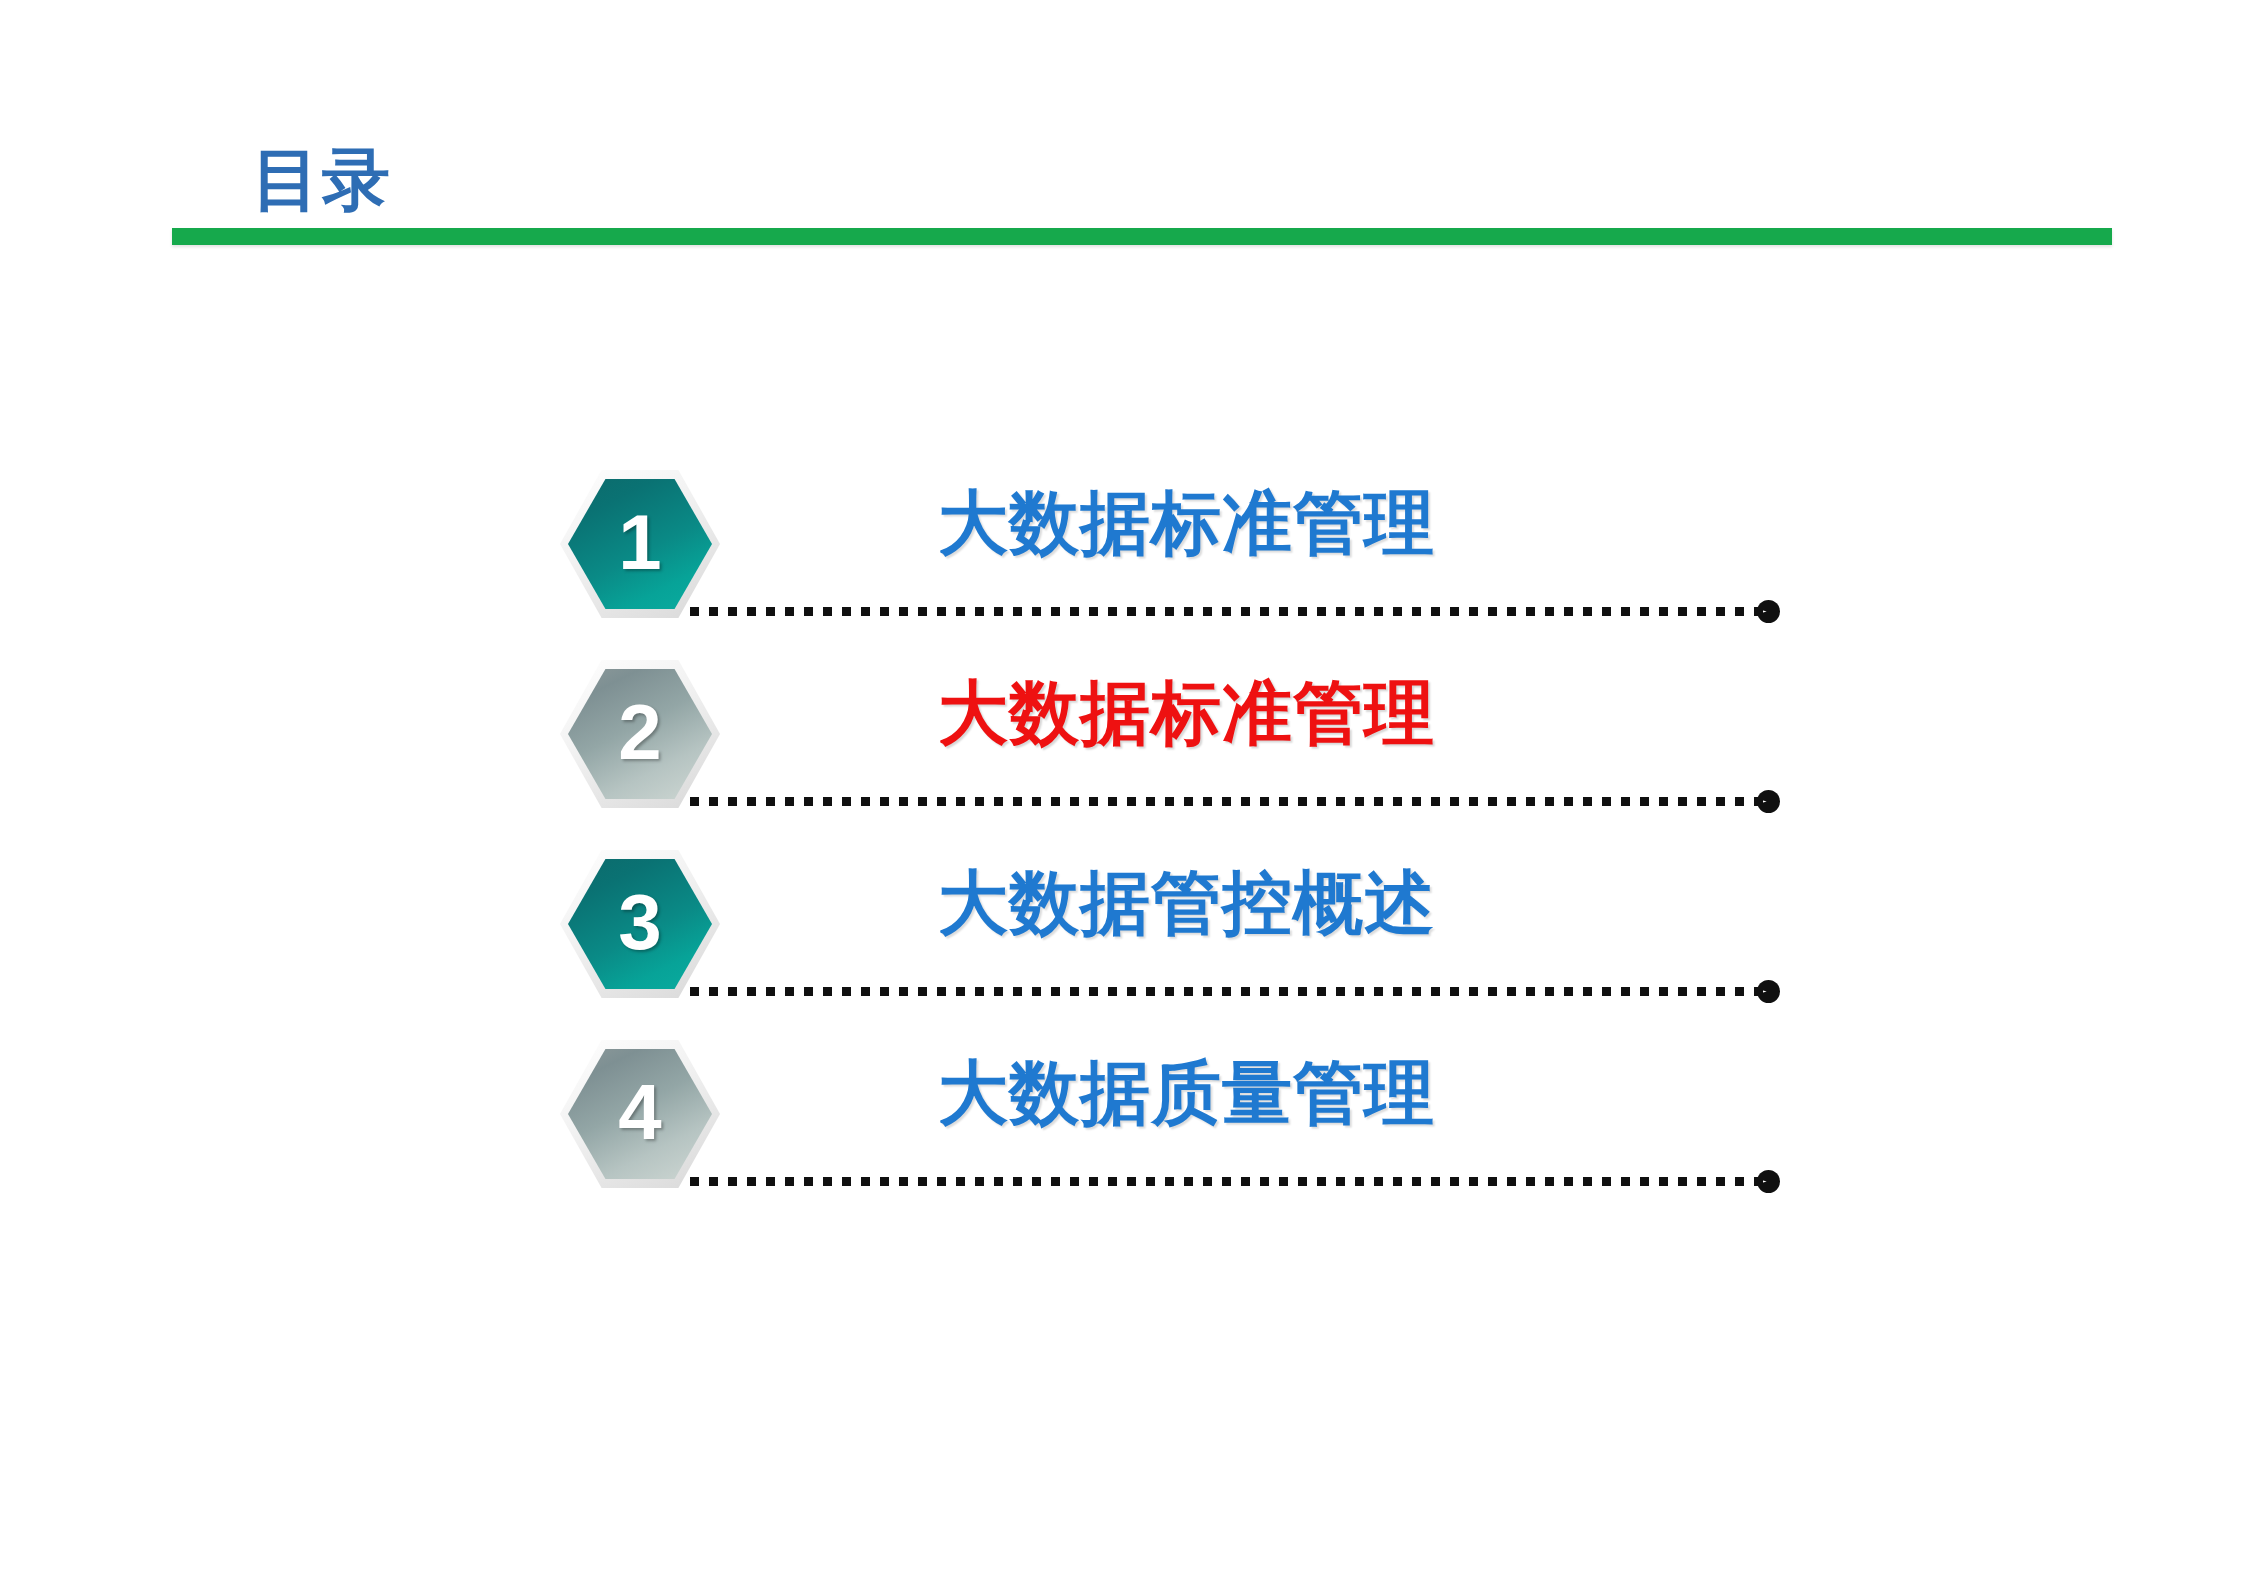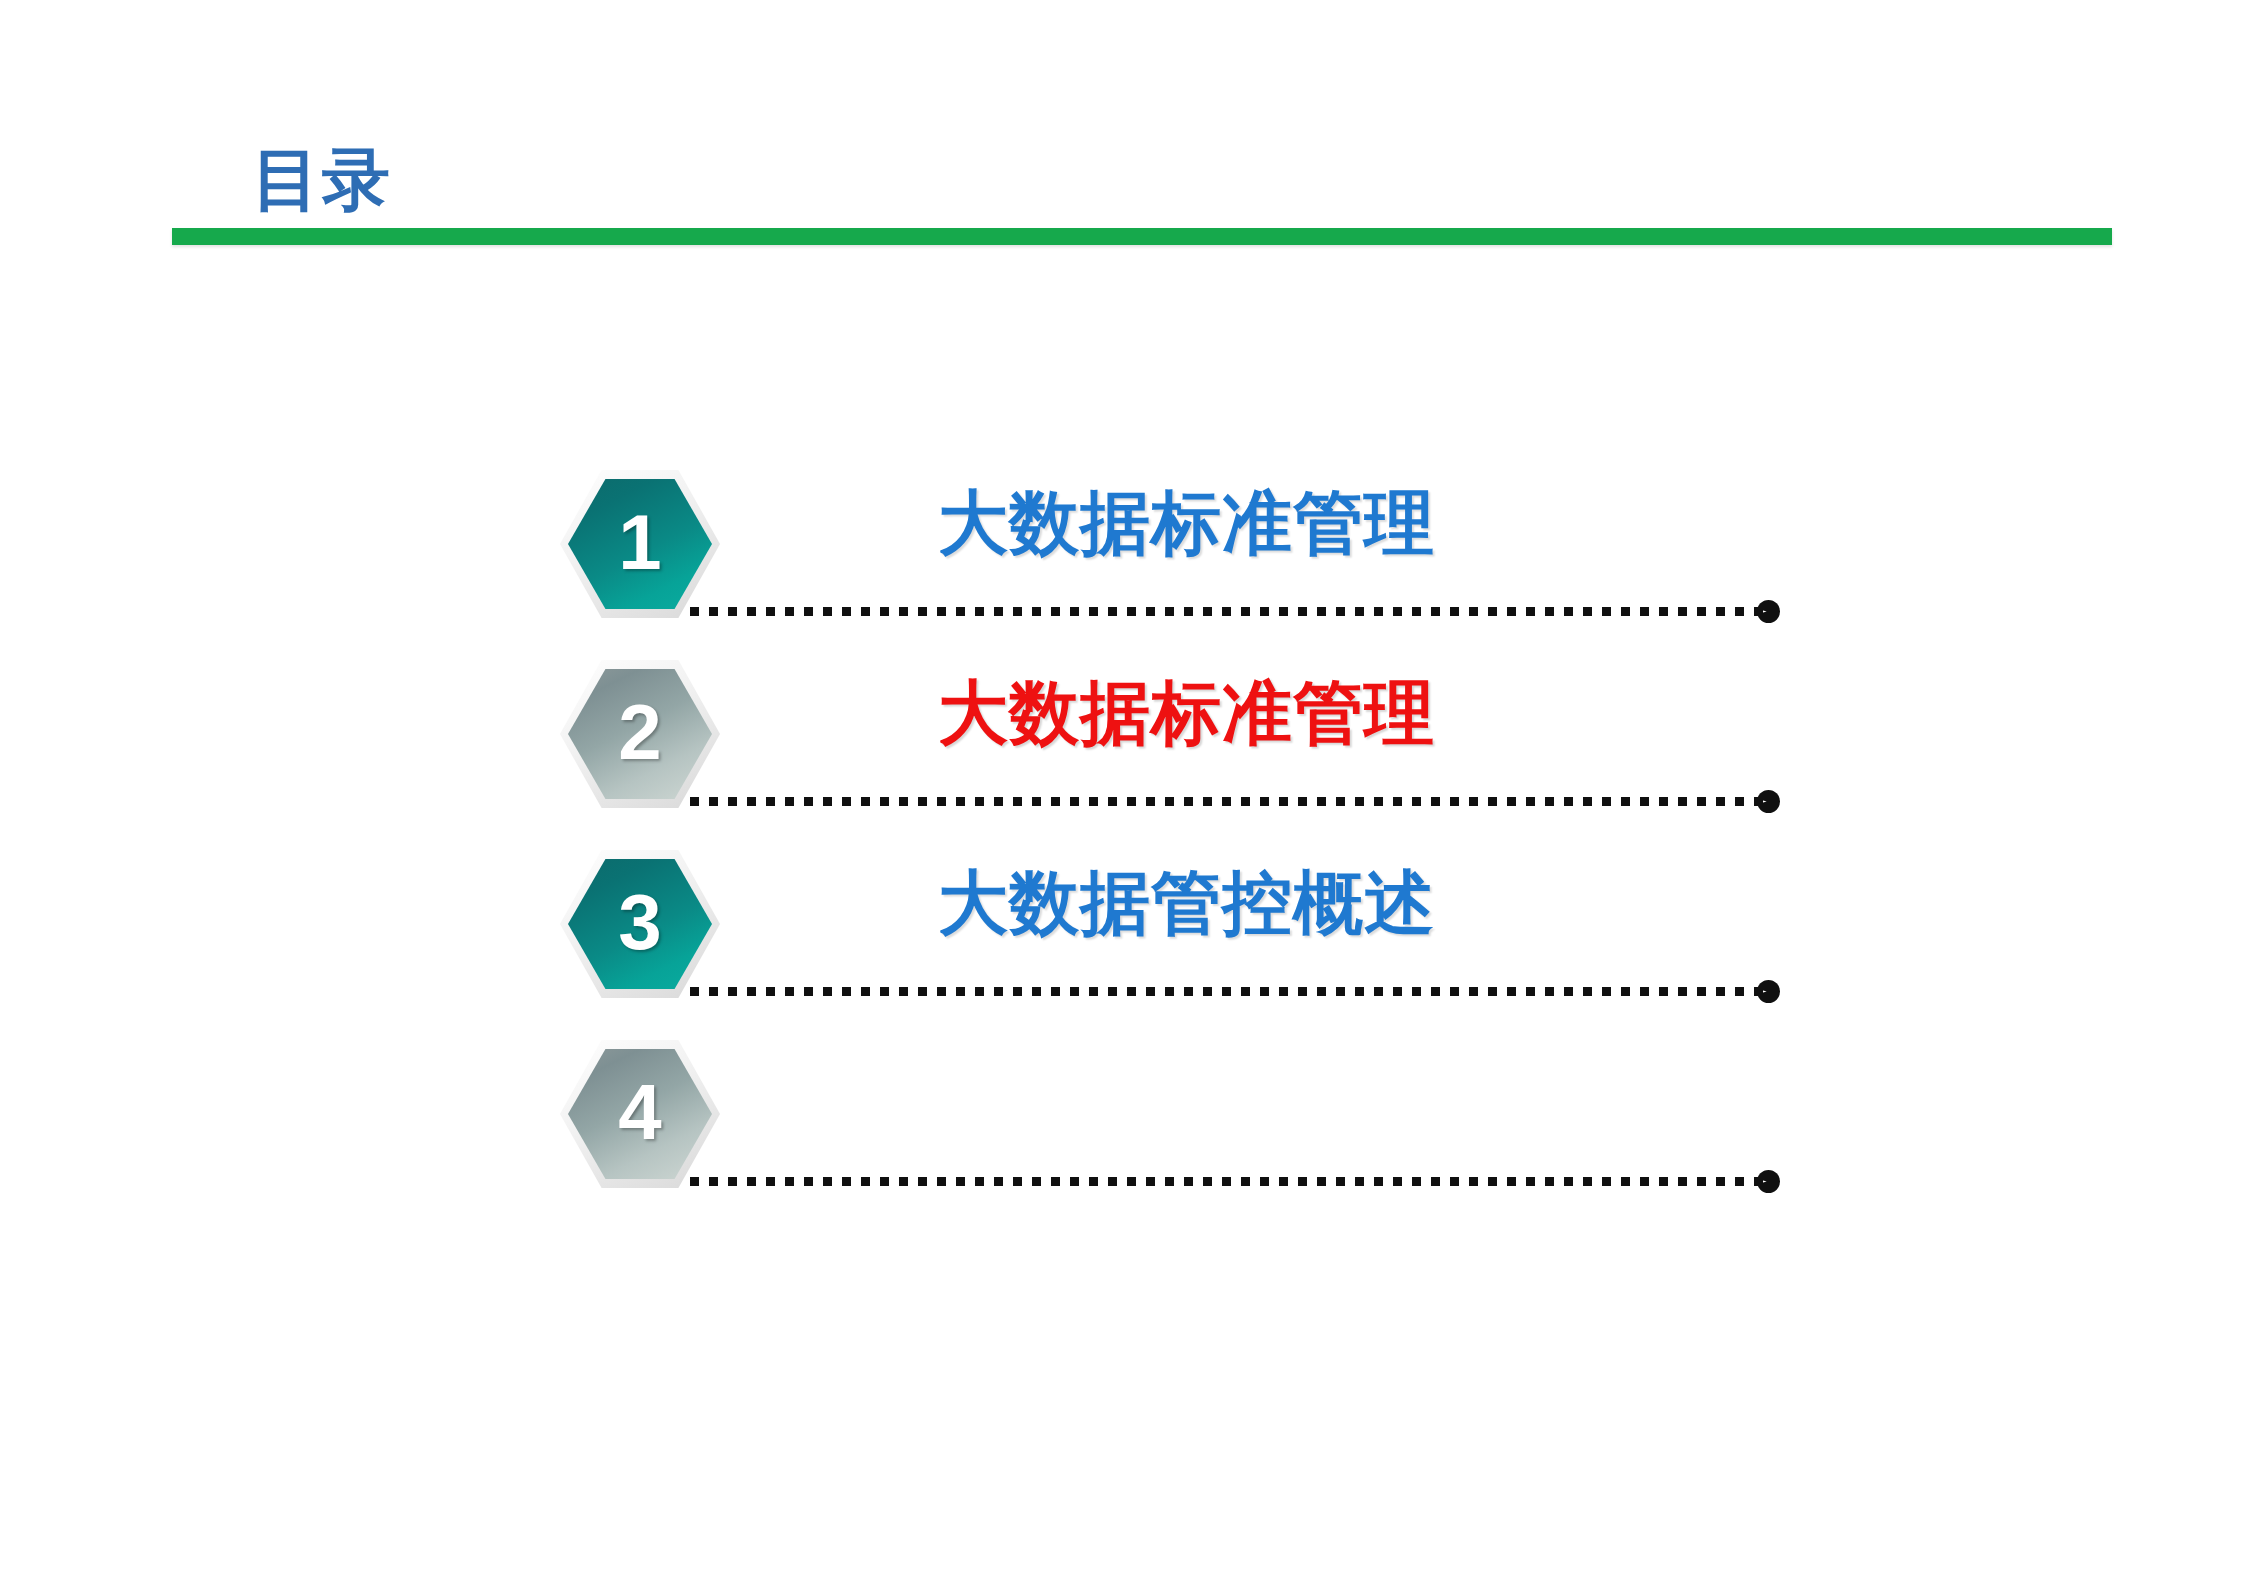--- a/index.html
+++ b/index.html
@@ -204,20 +204,21 @@
         <div class="tip"></div>
       </div>
     </div>
 
     <div class="toc-row">
       <div class="hex-wrap hex-slate">
         <div class="hex-outer"></div>
         <div class="hex-inner"></div>
         <div class="hex-num">4</div>
       </div>
+      <div class="item-label blue">大数据质量管理</div>
       <div class="connector">
         <div class="dots"></div>
         <div class="tip"></div>
       </div>
     </div>
 
   </div>
 </div>
 
 </body></html>

